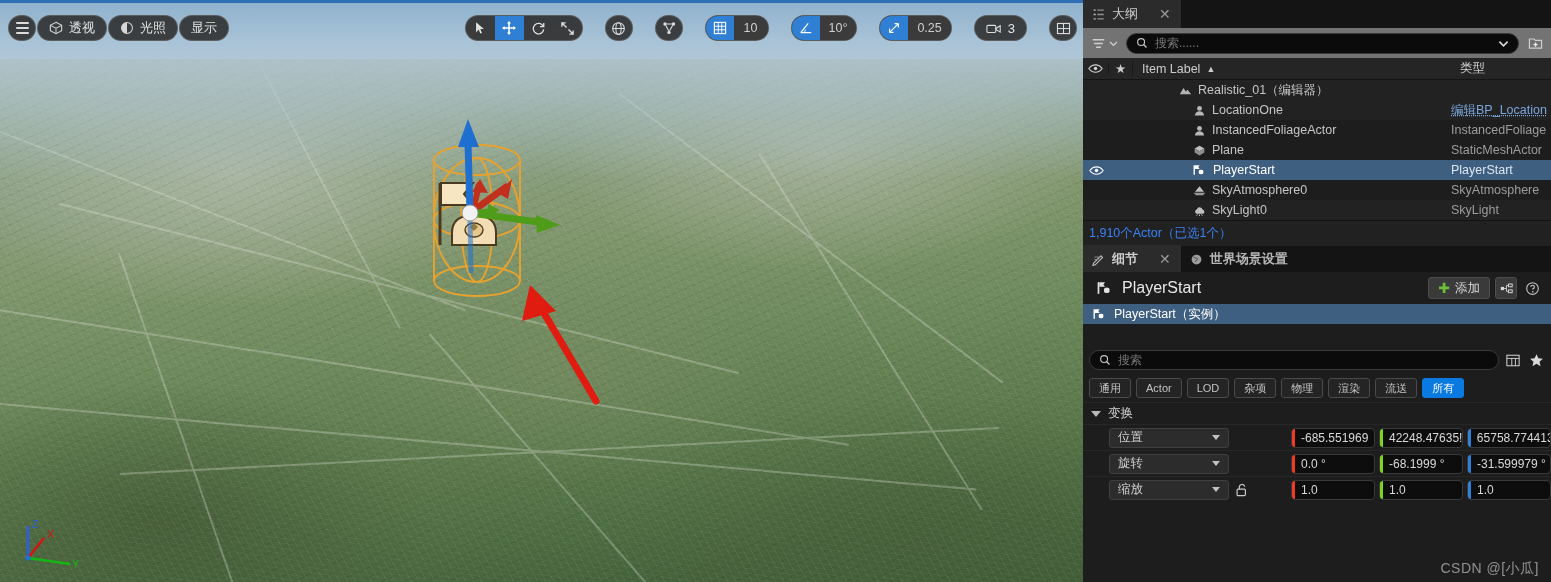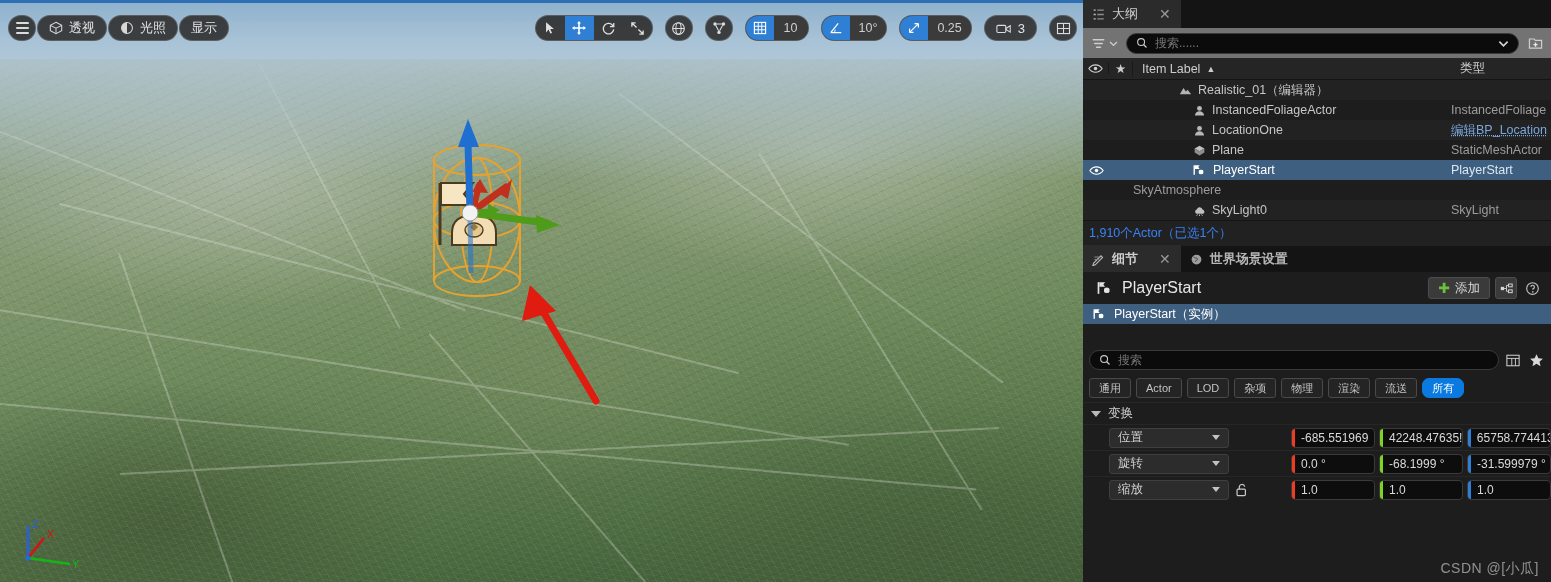--- a/index.html
+++ b/index.html
@@ -46,21 +46,21 @@
       repeating-linear-gradient(-24deg, rgba(0,0,0,0.07) 0 1px, rgba(0,0,0,0) 1px 9px),
       repeating-linear-gradient(8deg, rgba(255,255,255,0.035) 0 1px, rgba(0,0,0,0) 1px 5px);
   }
   .vp-haze {
     position: absolute; left:0; top: 56px; width: 100%; height: 120px;
     background: linear-gradient(rgba(176,196,210,0.85), rgba(176,196,210,0));
   }
 
   
   .vp-toolbar-left { position: absolute; left: 8px; top: 12px; display: flex; align-items: center; gap: 1px; z-index: 6; }
-  .vp-toolbar-right { position: absolute; right: 6px; top: 12px; display: flex; align-items: center; gap: 12px; z-index: 6; justify-content: space-between; }
+  .vp-toolbar-right { position: absolute; right: 6px; top: 12px; display: flex; align-items: center; gap: 22px; z-index: 6; justify-content: space-between; }
   .pill {
     height: 26px; border-radius: 13px; background: rgba(48,48,48,0.90);
     border: 1px solid rgba(120,120,120,0.55);
     display: flex; align-items: center; gap: 6px; padding: 0 11px;
     color: #e3e3e3; font-size: 13px; white-space: nowrap;
   }
   .pill.icononly { width: 28px; padding: 0; justify-content: center; border-radius: 14px; }
   .seg {
     height: 26px; border-radius: 13px; background: rgba(48,48,48,0.92);
     border: 1px solid rgba(120,120,120,0.55); display: flex; align-items: center; overflow: hidden;
@@ -175,21 +175,21 @@
   .det-search { height: 28px; display: flex; align-items: center; gap: 4px; padding: 0 6px; background: #1d1d1d; }
   .det-search .searchbox { border-radius: 10px; height: 20px; }
   .star-ic { width: 18px; display: flex; align-items: center; justify-content: center; }
 
   .filters { height: 28px; display: flex; align-items: center; gap: 5px; padding: 0 0 0 6px; background: #1d1d1d; }
   .fchip {
     height: 20px; border: 1px solid #4a4a4a; border-radius: 3px; background: #242424;
     display: flex; align-items: center; justify-content: center; padding: 8px 9px;
     color: #c3c3c3; font-size: 11px;
   }
-  .fchip.active { background: #0a7ae0; border-color: #0a7ae0; color: #fff; border-radius: 7px; }
+  .fchip.active { background: #0a7ae0; border-color: #0a7ae0; color: #fff; }
 
   .sec-head {
     height: 22px; background: #1d1d1d; display: flex; align-items: center; gap: 7px;
     padding-left: 8px; color: #d2d2d2; font-size: 12.5px; border-top: 1px solid #262626;
   }
   .tri { width: 0; height: 0; border-left: 5px solid transparent; border-right: 5px solid transparent; border-top: 6px solid #b9b9b9; }
 
   .tr-row { height: 26px; display: flex; align-items: center; border-top: 1px solid #262626; background: #1d1d1d; }
   .tr-name {
     width: 120px; margin-left: 26px; height: 20px; background: #2c2c2c; border: 1px solid #3f3f3f; border-radius: 3px;
@@ -466,46 +466,46 @@
         <div class="r-star"></div>
         <div class="r-label ind-1">
           <svg width="13" height="11" viewBox="0 0 16 12">
             <path d="M1 10.5 5.5 3l3 4.2L10.5 5l4.5 5.5z" fill="#b3b3b3"></path>
           </svg>
           <span>Realistic_01（编辑器）</span>
         </div>
         <div class="r-type"></div>
       </div>
 
+      <div class="ol-row alt">
+        <div class="r-eye"></div>
+        <div class="r-star"></div>
+        <div class="r-label ind-2">
+          <svg width="13" height="13" viewBox="0 0 16 16">
+            <circle cx="8" cy="5.4" r="3" fill="#b8b8b8"></circle>
+            <path d="M2.4 14.2c0-3.3 2.5-5.4 5.6-5.4s5.6 2.1 5.6 5.4z" fill="#b8b8b8"></path>
+          </svg>
+          <span>LocationOne</span>
+        </div>
+        <div class="r-type link">编辑BP_Location</div>
+      </div>
+
       <div class="ol-row">
         <div class="r-eye"></div>
         <div class="r-star"></div>
         <div class="r-label ind-2">
           <svg width="13" height="13" viewBox="0 0 16 16">
             <circle cx="8" cy="5.4" r="3" fill="#b8b8b8"></circle>
             <path d="M2.4 14.2c0-3.3 2.5-5.4 5.6-5.4s5.6 2.1 5.6 5.4z" fill="#b8b8b8"></path>
           </svg>
           <span>InstancedFoliageActor</span>
         </div>
         <div class="r-type">InstancedFoliage</div>
       </div>
 
-      <div class="ol-row alt">
-        <div class="r-eye"></div>
-        <div class="r-star"></div>
-        <div class="r-label ind-2">
-          <svg width="13" height="13" viewBox="0 0 16 16">
-            <circle cx="8" cy="5.4" r="3" fill="#b8b8b8"></circle>
-            <path d="M2.4 14.2c0-3.3 2.5-5.4 5.6-5.4s5.6 2.1 5.6 5.4z" fill="#b8b8b8"></path>
-          </svg>
-          <span>LocationOne</span>
-        </div>
-        <div class="r-type link">编辑BP_Location</div>
-      </div>
-
       <div class="ol-row">
         <div class="r-eye"></div>
         <div class="r-star"></div>
         <div class="r-label ind-2">
           <svg width="13" height="13" viewBox="0 0 16 16">
             <path d="M8 2 14 5.5 8 9 2 5.5z" fill="#c2c2c2"></path>
             <path d="M2 5.5v5L8 14V9zM14 5.5v5L8 14V9z" fill="#8e8e8e"></path>
           </svg>
           <span>Plane</span>
         </div>
@@ -527,20 +527,27 @@
             <path d="M6.6 7.6q0-1.5 2.6-1.5t2.6 1.5v2.2q0 1.5-2.6 1.5T6.6 9.8z" fill="#ffffff"></path>
           </svg>
           <span>PlayerStart</span>
         </div>
         <div class="r-type">PlayerStart</div>
       </div>
 
       <div class="ol-row">
         <div class="r-eye"></div>
         <div class="r-star"></div>
+        <div class="r-label ind-2">
+          <svg width="13" height="12" viewBox="0 0 16 13">
+            <path d="M2.5 8.5 8 2l5.5 6.5z" fill="#c0c0c0"></path>
+            <path d="M1.5 10.5h13M3 12.3h10" stroke="#c0c0c0" stroke-width="1.2"></path>
+          </svg>
+          <span>SkyAtmosphere0</span>
+        </div>
         <div class="r-type">SkyAtmosphere</div>
       </div>
 
       <div class="ol-row alt">
         <div class="r-eye"></div>
         <div class="r-star"></div>
         <div class="r-label ind-2">
           <svg width="13" height="13" viewBox="0 0 16 16">
             <path d="M2.6 9.4a3.2 3.2 0 0 1 2.2-3 3.6 3.6 0 0 1 6.9.4 2.8 2.8 0 0 1 .7 5.3H4.4a3.1 3.1 0 0 1-1.8-2.7z" fill="#c0c0c0"></path>
             <path d="M4.5 14.4l1-1.6M8 14.8v-1.8M11.5 14.4l-1-1.6" stroke="#c0c0c0" stroke-width="1.2"></path>

